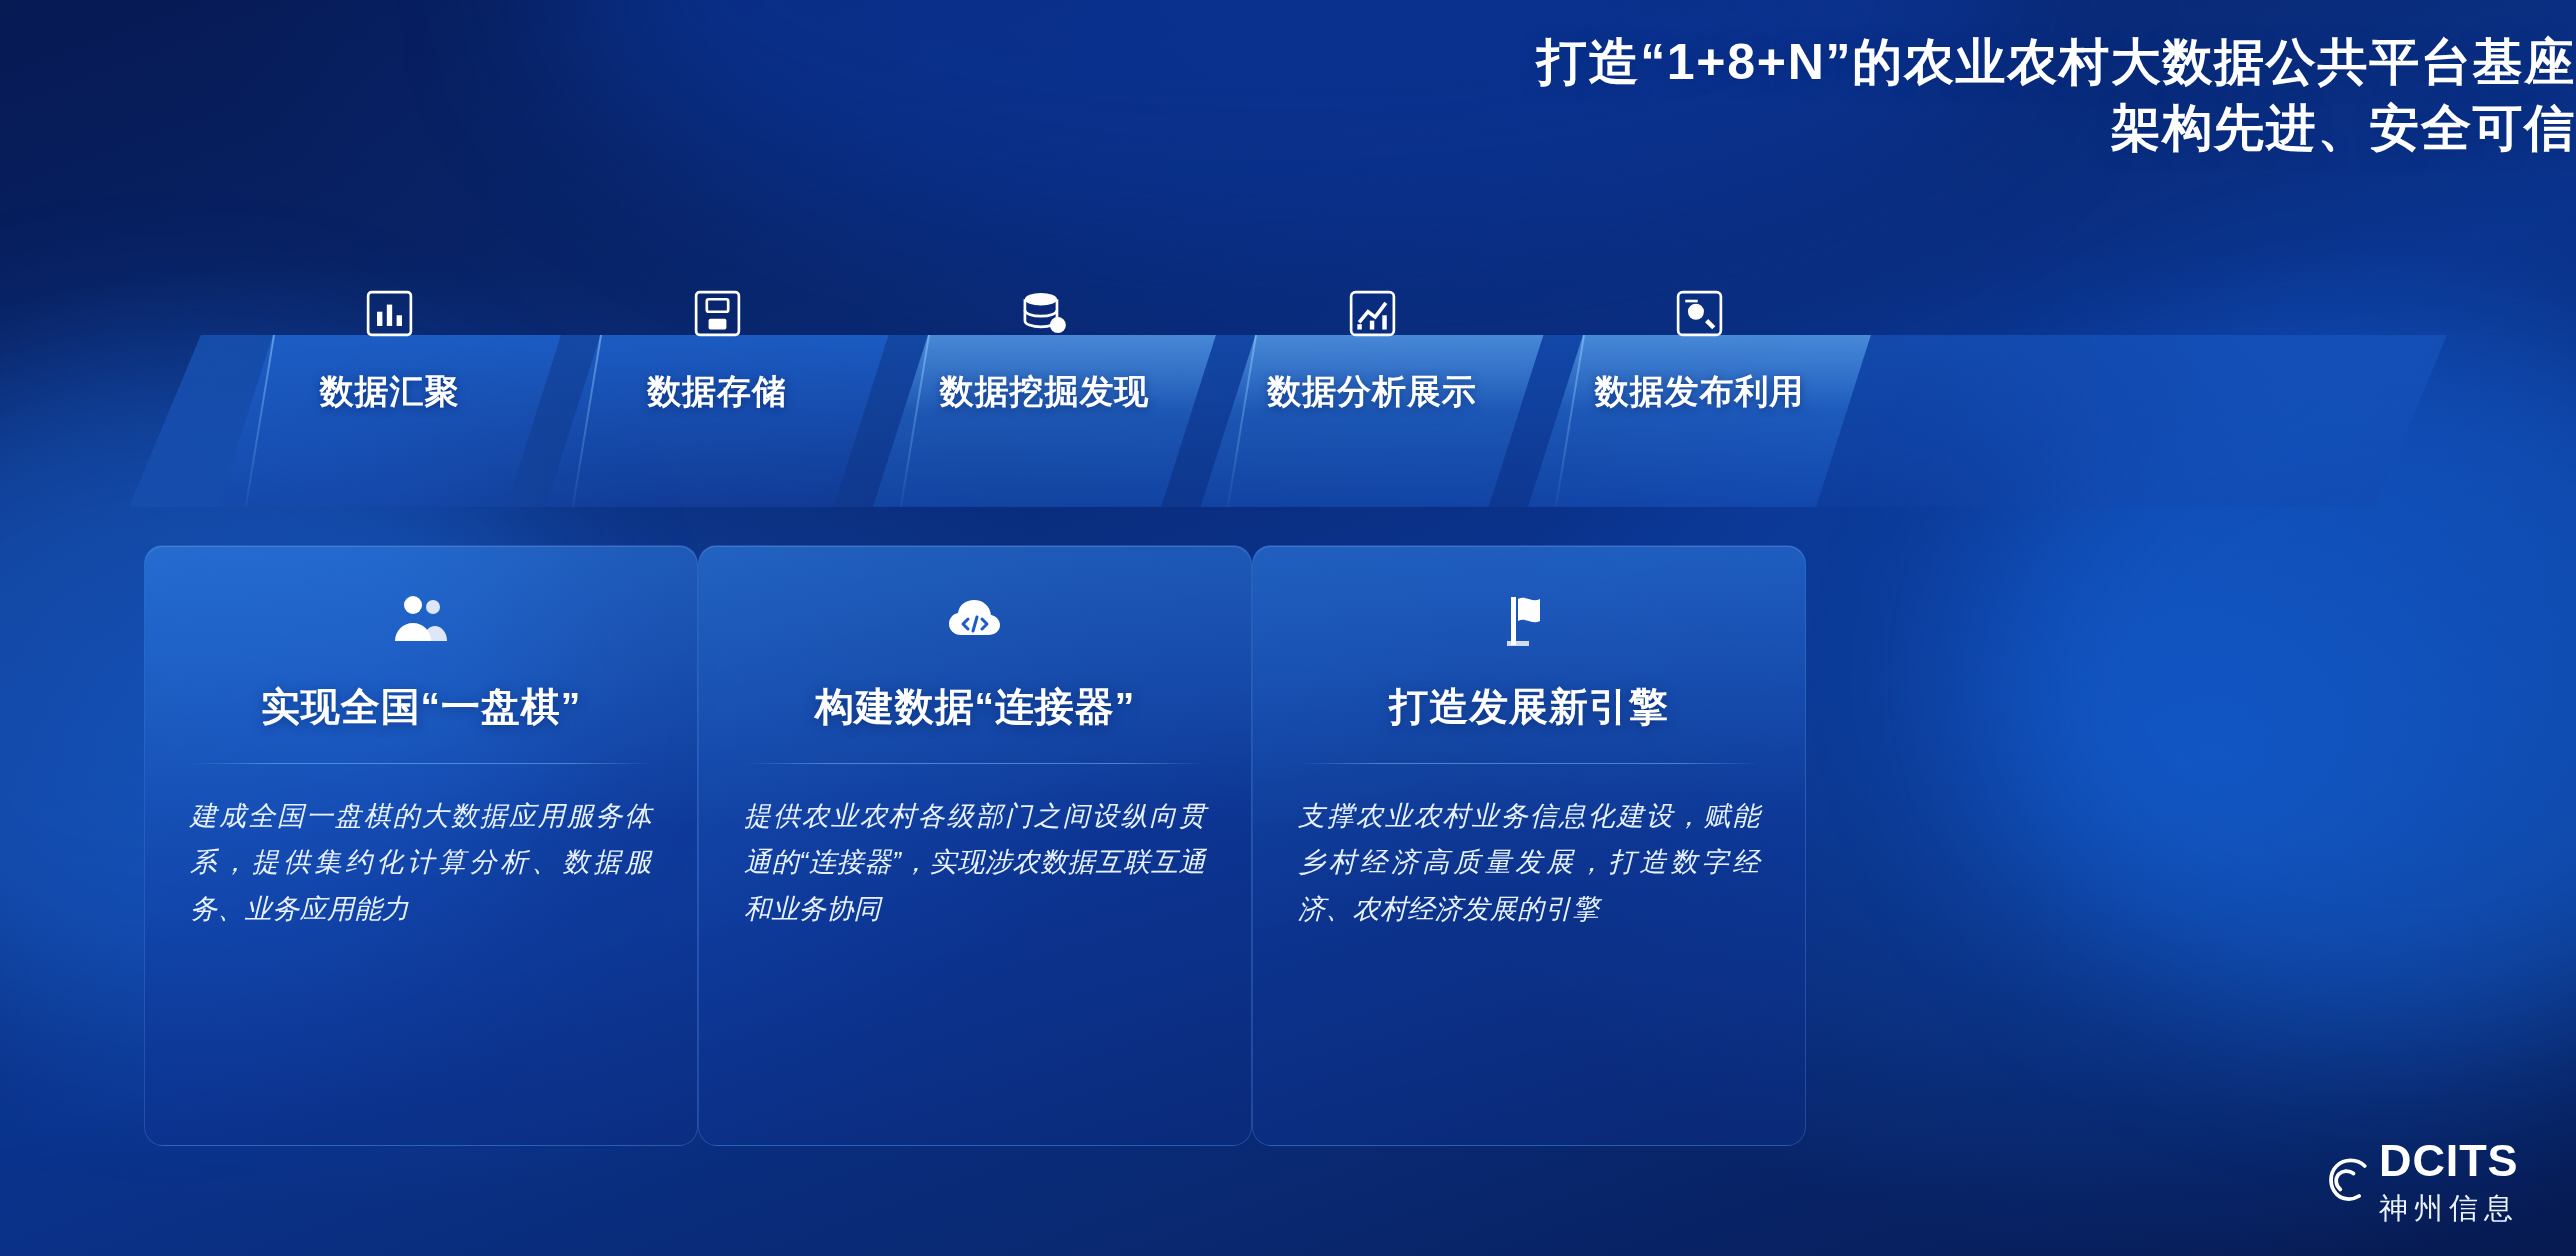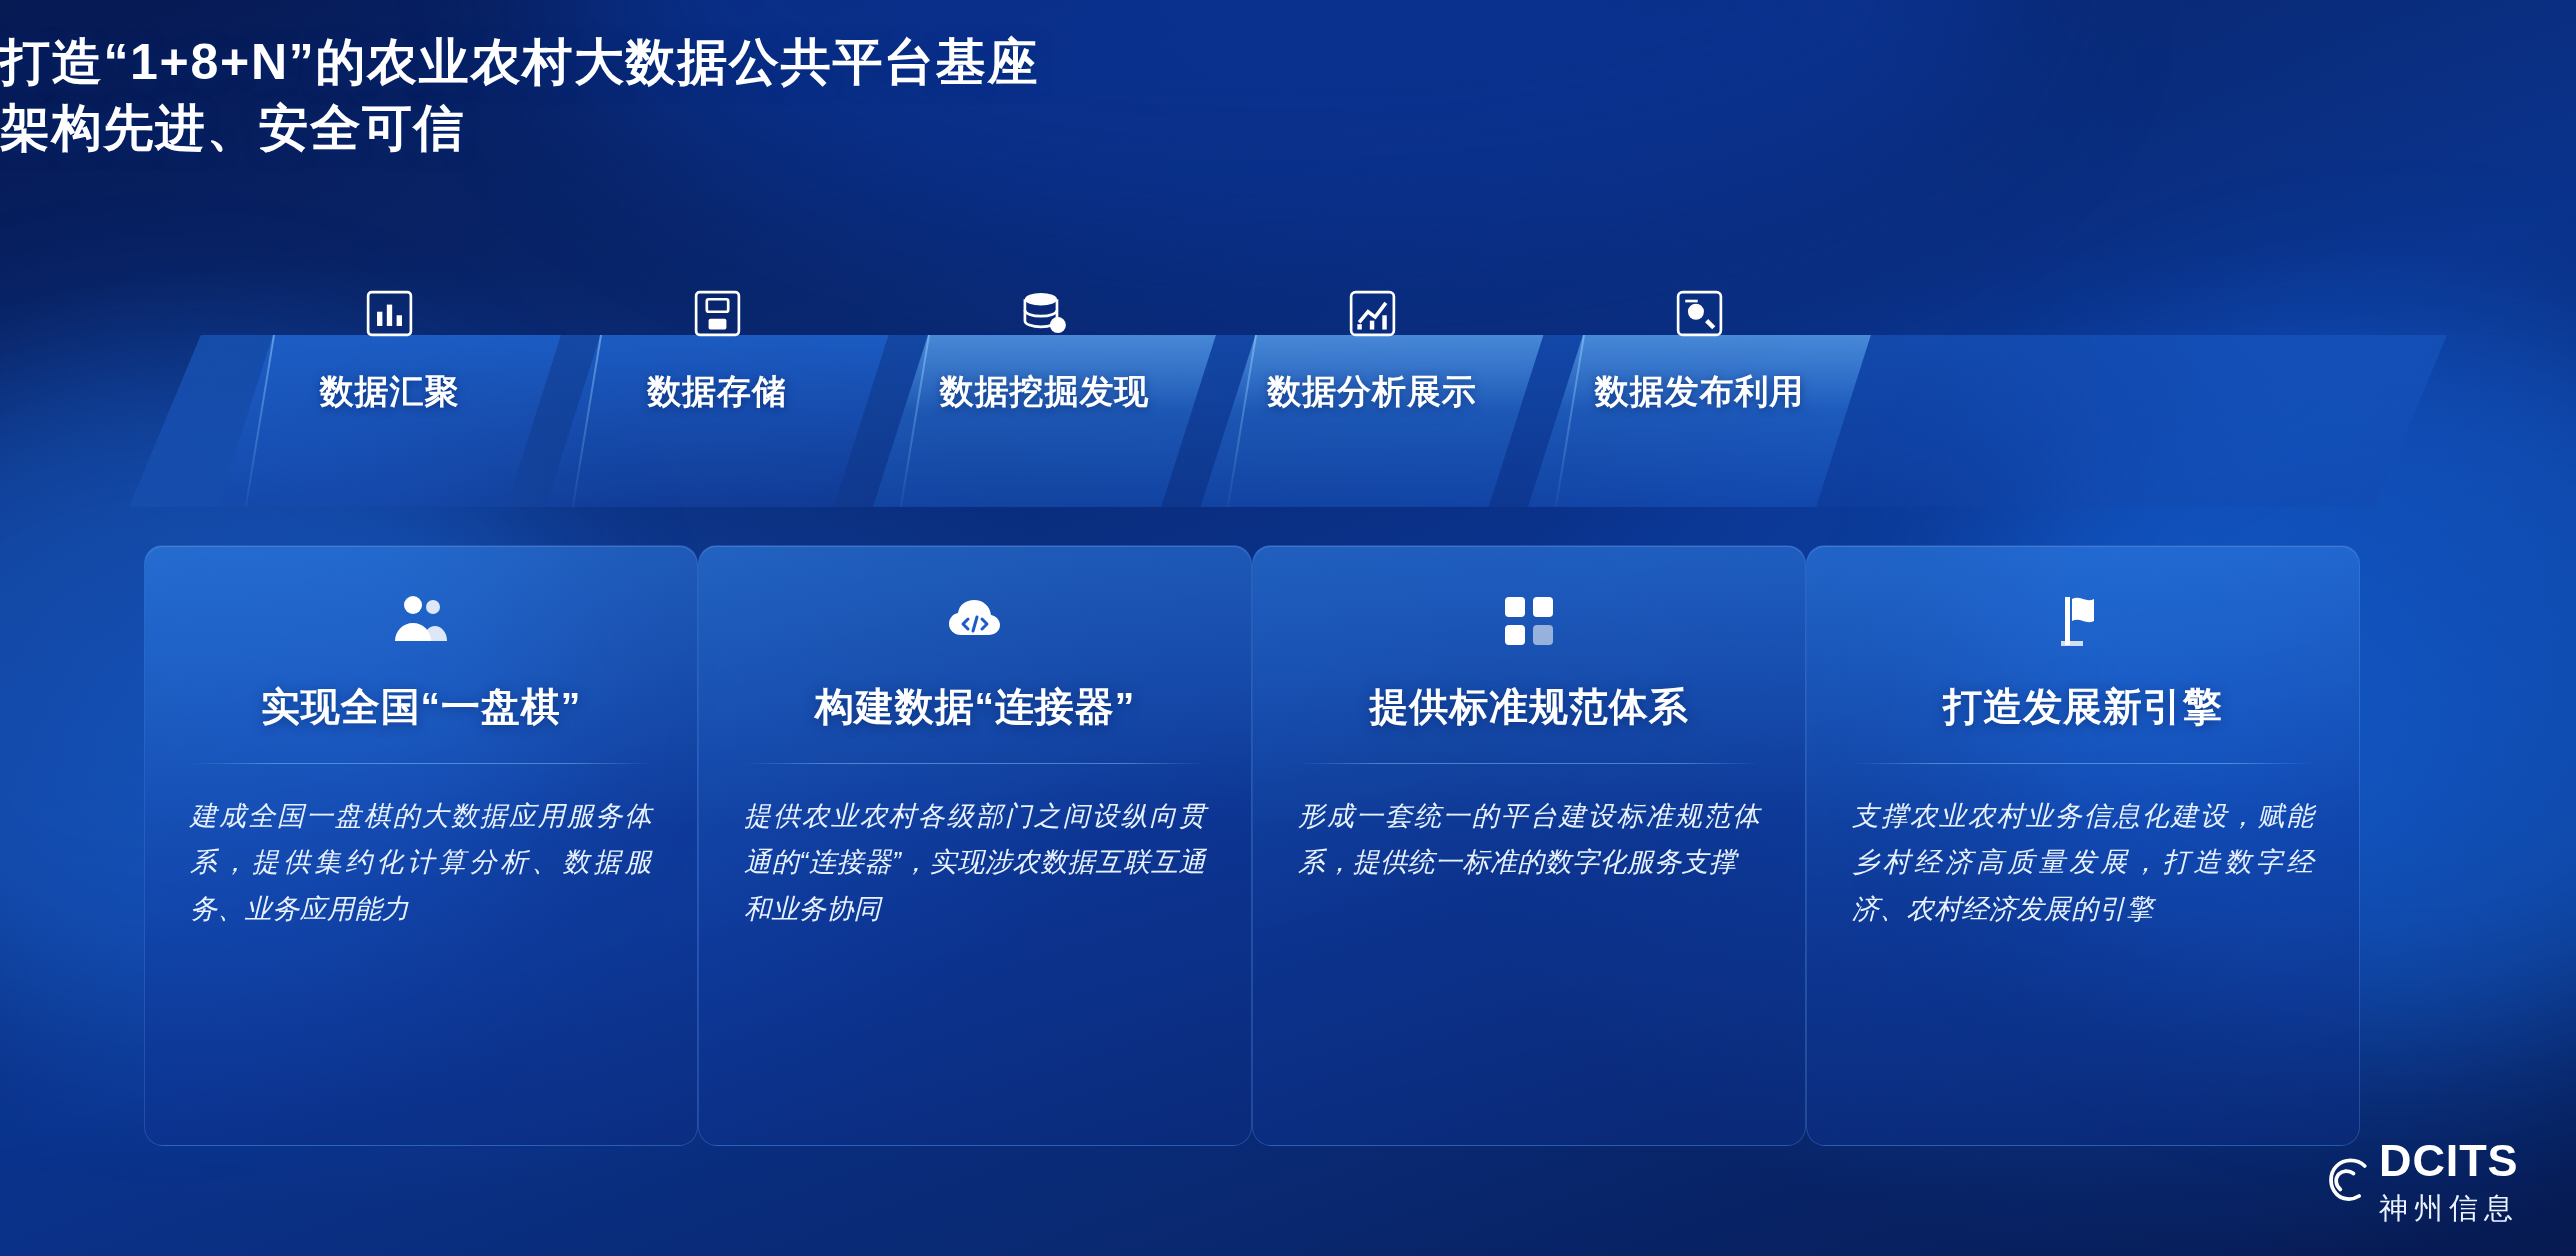--- a/index.html
+++ b/index.html
@@ -29,21 +29,21 @@
   .glow-left  { left: -223px; top: 361px;  width: 773px;  height: 653px; background: rgba(30,110,230,0.38); }
   .glow-right { right: -258px; top: 326px; width: 859px; height: 704px; background: rgba(26,120,250,0.34); }
   .glow-top   { left: 50%; transform: translateX(-50%); top: -292px; width: 1460px; height: 550px; background: rgba(10,60,170,0.45); }
 
   
   .title-block {
     position: absolute;
     top: 29px;
     left: 0;
     width: 100%;
-    text-align: left;
+    text-align: right;
     z-index: 5;
   }
   .title-line {
     font-size: 50px;
     font-weight: 700;
     letter-spacing: 1.7px;
     line-height: 1.32;
     color: #ffffff;
     text-shadow: 0 1.7px 15.5px rgba(0,40,120,0.6);
   }
@@ -349,33 +349,20 @@
         <path d="M25 30l-5 5 5 5" fill="none" stroke="#1a5ccc" stroke-width="3" stroke-linecap="round" stroke-linejoin="round"></path>
         <path d="M39 30l5 5-5 5" fill="none" stroke="#1a5ccc" stroke-width="3" stroke-linecap="round" stroke-linejoin="round"></path>
         <path d="M34 28l-4 14" fill="none" stroke="#1a5ccc" stroke-width="3" stroke-linecap="round"></path>
       </svg>
     </div>
     <div class="card-title">构建数据“连接器”</div>
     <div class="card-sep"></div>
     <div class="card-body">提供农业农村各级部门之间设纵向贯通的“连接器”，实现涉农数据互联互通和业务协同</div>
   </div>
 
-  <div class="card">
-    <div class="card-icon">
-      <svg viewBox="0 0 64 64" fill="#ffffff">
-        <rect x="8" y="8" width="20" height="20" rx="4"></rect>
-        <rect x="36" y="8" width="20" height="20" rx="4"></rect>
-        <rect x="8" y="36" width="20" height="20" rx="4"></rect>
-        <rect x="36" y="36" width="20" height="20" rx="4" opacity=".55"></rect>
-      </svg>
-    </div>
-    <div class="card-title">提供标准规范体系</div>
-    <div class="card-sep"></div>
-    <div class="card-body">形成一套统一的平台建设标准规范体系，提供统一标准的数字化服务支撑</div>
-  </div>
 
   <div class="card">
     <div class="card-icon">
       <svg viewBox="0 0 64 64" fill="#ffffff">
         <path d="M14 8h5v48h-5z"></path>
         <path d="M21 10c8-4 14 4 22 0v22c-8 4-14-4-22 0z"></path>
         <path d="M10 52h22v5H10z" opacity=".8"></path>
       </svg>
     </div>
     <div class="card-title">打造发展新引擎</div>

